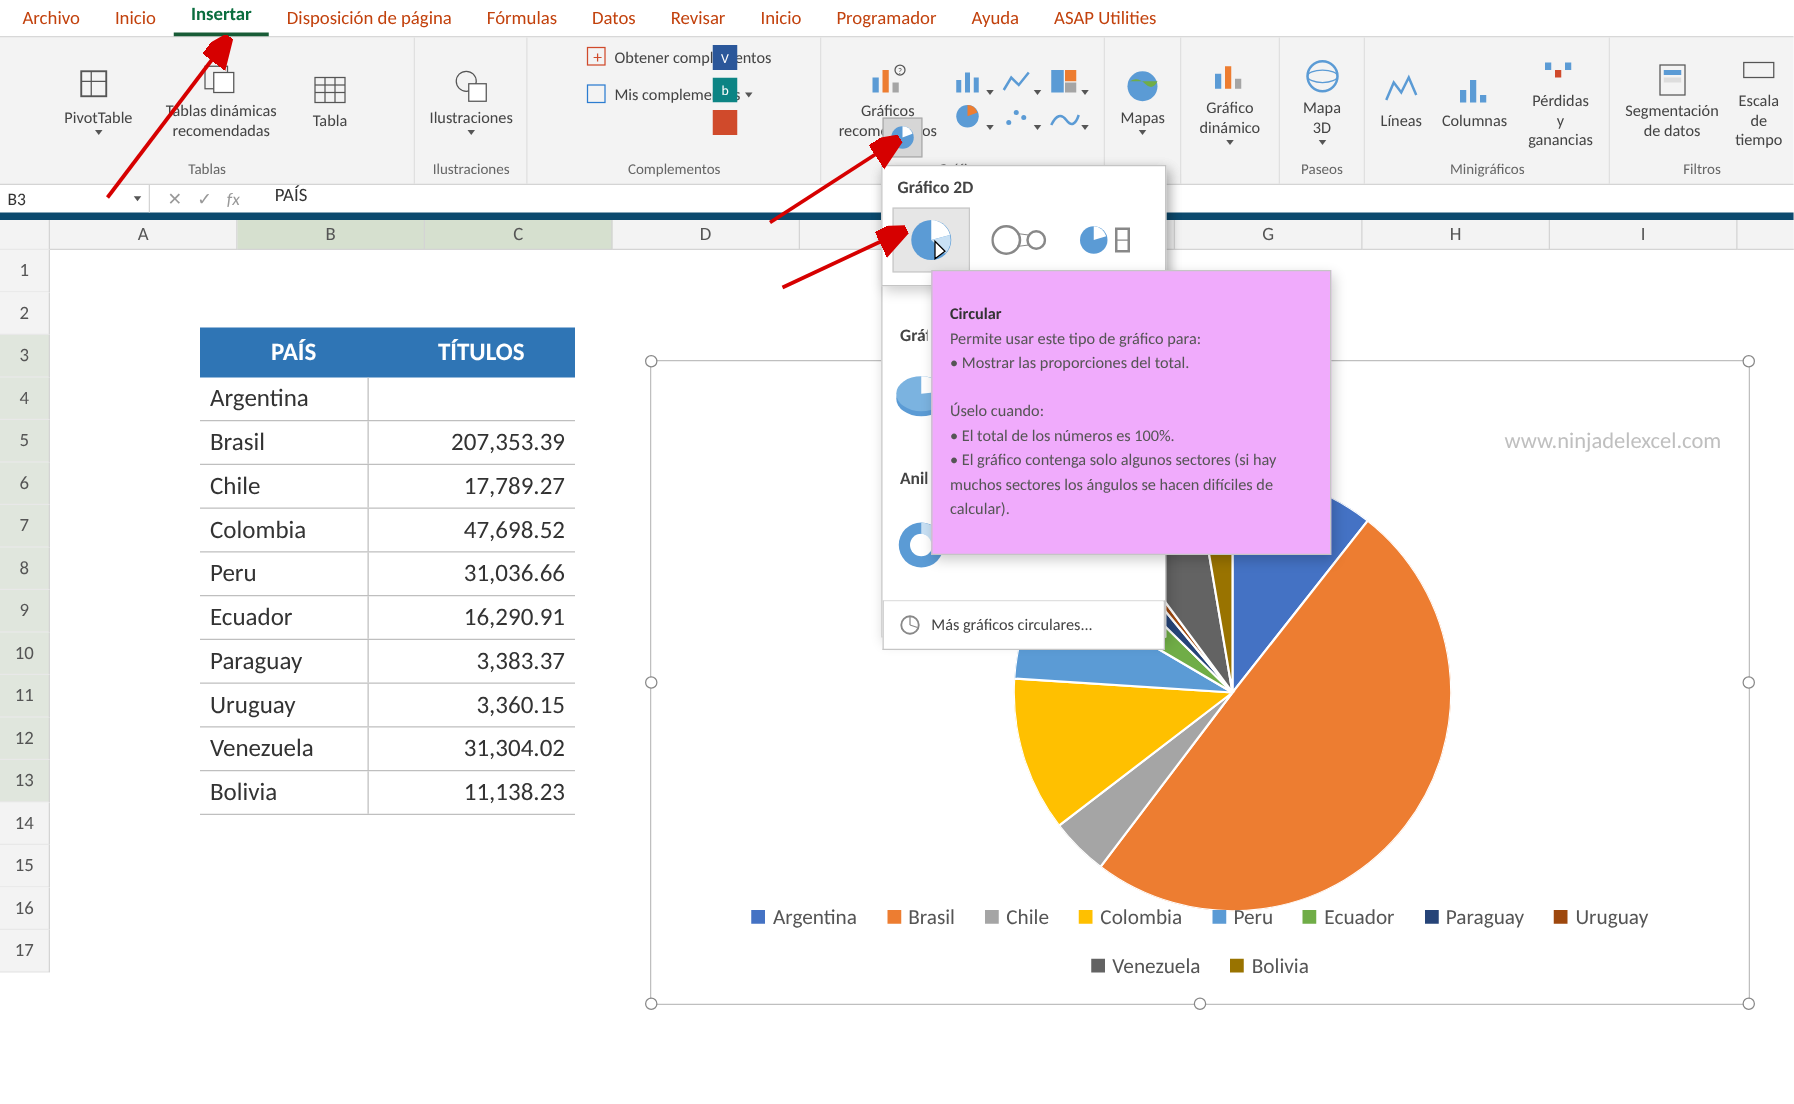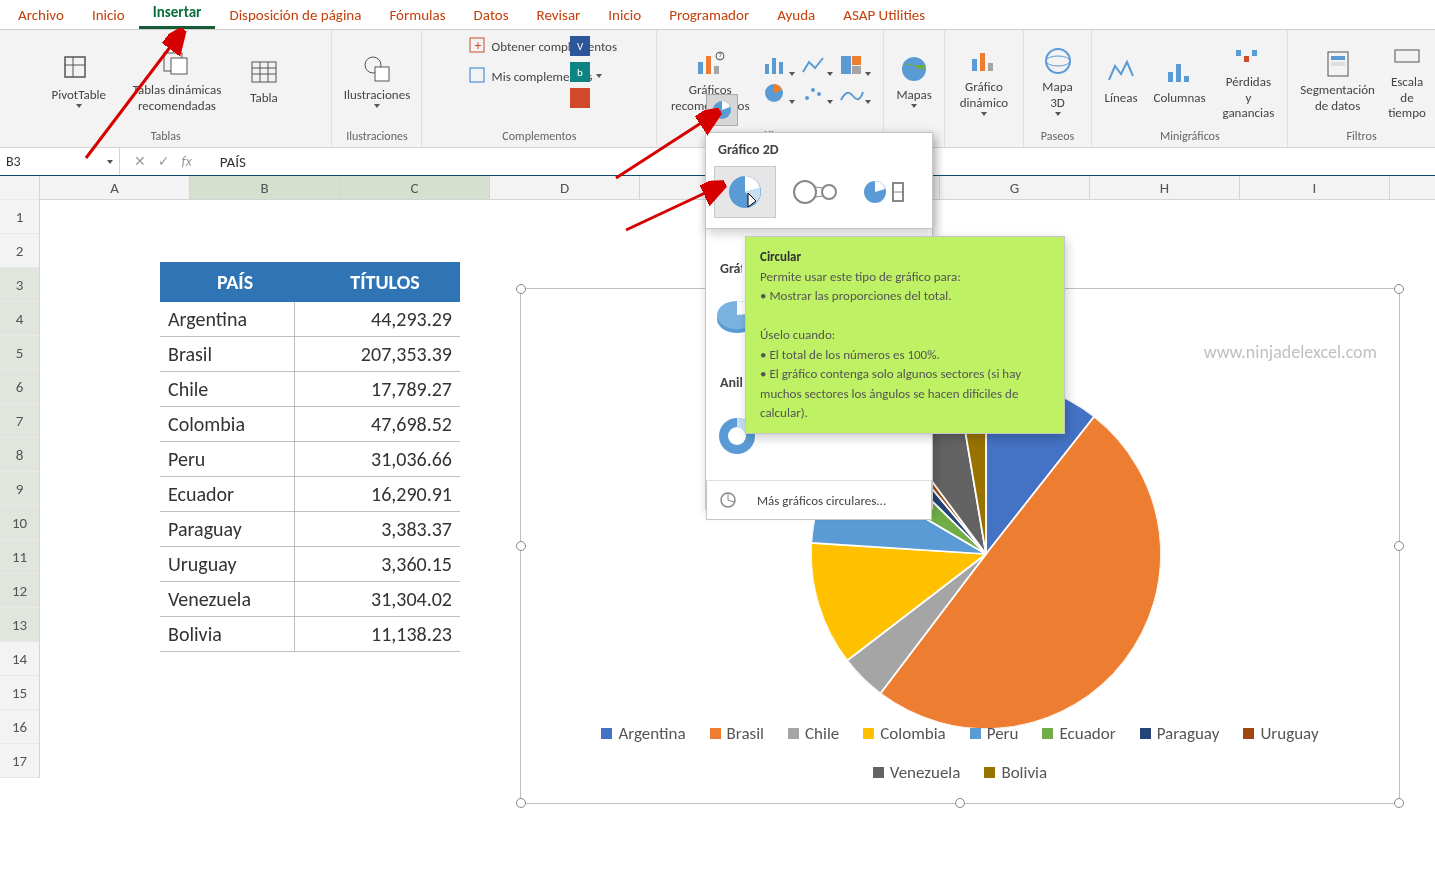--- a/index.html
+++ b/index.html
@@ -8,21 +8,21 @@
 .tab{padding:5px 14px;color:#c2410c;font-size:15px;cursor:pointer}
 .tab.active{color:#0b6e3f;font-weight:600;border-bottom:3px solid #185c37}
 .ribbon{height:118px;background:#f3f3f3;border-bottom:1px solid #d4d4d4;display:flex;position:relative}
 .group{border-right:1px solid #e0e0e0;padding:4px 8px 2px;display:flex;flex-direction:column;justify-content:space-between;align-items:center}
 .glabel{font-size:12px;color:#666;text-align:center;padding:2px 0}
 .gbody{flex:1;display:flex;align-items:center;gap:8px}
 .big{display:flex;flex-direction:column;align-items:center;gap:2px;padding:4px;cursor:pointer;font-size:13px;color:#444;text-align:center;line-height:1.2}
 .ico{width:32px;height:32px;display:flex;align-items:center;justify-content:center}
 .small{display:flex;align-items:center;gap:4px;font-size:13px;color:#444;padding:2px 4px;cursor:pointer}
 .caret{width:0;height:0;border-left:3px solid transparent;border-right:3px solid transparent;border-top:4px solid #555;display:inline-block}
-.fxbar{height:28px;border-bottom:1px solid #0c4a6e;display:flex;align-items:center;background:#fff}
+.fxbar{height:28px;border-bottom:6px solid #0c4a6e;display:flex;background:#fff}
 .nb{width:120px;border-right:1px solid #d4d4d4;padding:0 6px;display:flex;align-items:center;justify-content:space-between;height:100%}
 .fxctl{display:flex;align-items:center;gap:12px;padding:0 14px;color:#999}
 .fxv{padding:0 14px;font-size:15px;color:#333}
 .sheet{position:relative;display:flex}
 .rowhdrs{width:40px;background:#fff}
 .rh{height:34px;border-right:1px solid #d4d4d4;border-bottom:1px solid #e8e8e8;display:flex;align-items:center;justify-content:center;font-size:15px;color:#555;background:#f3f3f3}
 .rh.sel{background:#e0e6dd}
 .colhdrs{position:absolute;left:40px;top:0;display:flex;height:24px;background:#f3f3f3;z-index:5}
 .ch{width:150px;border-right:1px solid #d4d4d4;border-bottom:1px solid #d4d4d4;display:flex;align-items:center;justify-content:center;font-size:15px;color:#555}
 .ch.sel{background:#d6e0cf}
@@ -37,22 +37,22 @@
 .wm{position:absolute;right:22px;top:52px;color:#bfbfbf;font-size:18px}
 .pie{position:absolute;left:290px;top:90px;width:350px;height:350px;border-radius:50%;transform:rotate(-90deg)}
 .legend{position:absolute;left:0;right:0;bottom:20px;display:flex;flex-wrap:wrap;justify-content:center;gap:18px 24px;padding:0 40px}
 .le{display:flex;align-items:center;gap:6px;font-size:17px;color:#555;font-family:Calibri,Arial}
 .sw{width:11px;height:11px}
 .popup{position:absolute;left:705px;top:132px;width:228px;background:#fff;border:1px solid #c5c5c5;box-shadow:2px 4px 10px rgba(0,0,0,.2);z-index:20}
 .phdr{padding:8px 12px 4px;font-weight:bold;font-size:14px;color:#444}
 .popts{display:flex;gap:8px;padding:4px 8px 10px}
 .popt{width:62px;height:52px;display:flex;align-items:center;justify-content:center;cursor:pointer}
 .popt.hov{background:#e6e6e6;border:1px solid #c8c8c8}
-.plink{padding:10px 12px;border-top:1px solid #e0e0e0;display:flex;align-items:center;gap:20px;font-size:13px;color:#444;cursor:pointer}
-.tooltip{position:absolute;left:745px;top:236px;width:320px;background:#bef264;border:1px solid #c5c5c5;box-shadow:2px 4px 10px rgba(0,0,0,.2);padding:10px 14px;font-size:13px;color:#555;line-height:1.5;z-index:25}
+.plink{padding:10px 12px;border-top:1px solid #e0e0e0;display:flex;align-items:center;gap:8px;font-size:13px;color:#444;cursor:pointer}
+.tooltip{position:absolute;left:745px;top:216px;width:320px;background:#f0abfc;border:1px solid #c5c5c5;box-shadow:2px 4px 10px rgba(0,0,0,.2);padding:25px 14px;font-size:13px;color:#555;line-height:1.5;z-index:25}
 .tooltip b{color:#333}
 .arrow{position:absolute;z-index:30;stroke:#d60000;stroke-width:3;fill:none}
 svg.ic{width:32px;height:32px}
 .mini{width:20px;height:20px}
 .gexp{position:absolute;right:2px;bottom:2px;width:10px;height:10px;font-size:9px;color:#888}
 .pie-half{position:absolute;left:715px;top:295px;width:45px;height:45px;z-index:22}
 .pie-donut{position:absolute;left:715px;top:414px;width:45px;height:45px;z-index:22}
 .phdr2{position:absolute;left:720px;top:260px;font-weight:bold;font-size:14px;color:#444;z-index:21;background:#fff;width:22px;overflow:hidden;white-space:nowrap}
 .phdr3{position:absolute;left:720px;top:374px;font-weight:bold;font-size:14px;color:#444;z-index:21;background:#fff;width:22px;overflow:hidden;white-space:nowrap}
 .popup-bg{position:absolute;left:705px;top:132px;width:228px;height:378px;background:#fff;border:1px solid #c5c5c5;box-shadow:2px 4px 10px rgba(0,0,0,.2);z-index:19}
@@ -372,21 +372,20 @@
     </div>
 
   <div class="table">
     <div class="th">
         <div>PAÍS</div>
         <div>TÍTULOS</div>
       </div>
     <div id="trows">
         <div class="tr">
           <div class="c1">Argentina</div>
-          <div class="c2">44,293.29</div>
         </div>
         <div class="tr">
           <div class="c1">Brasil</div>
           <div class="c2">207,353.39</div>
         </div>
         <div class="tr">
           <div class="c1">Chile</div>
           <div class="c2">17,789.27</div>
         </div>
         <div class="tr">

